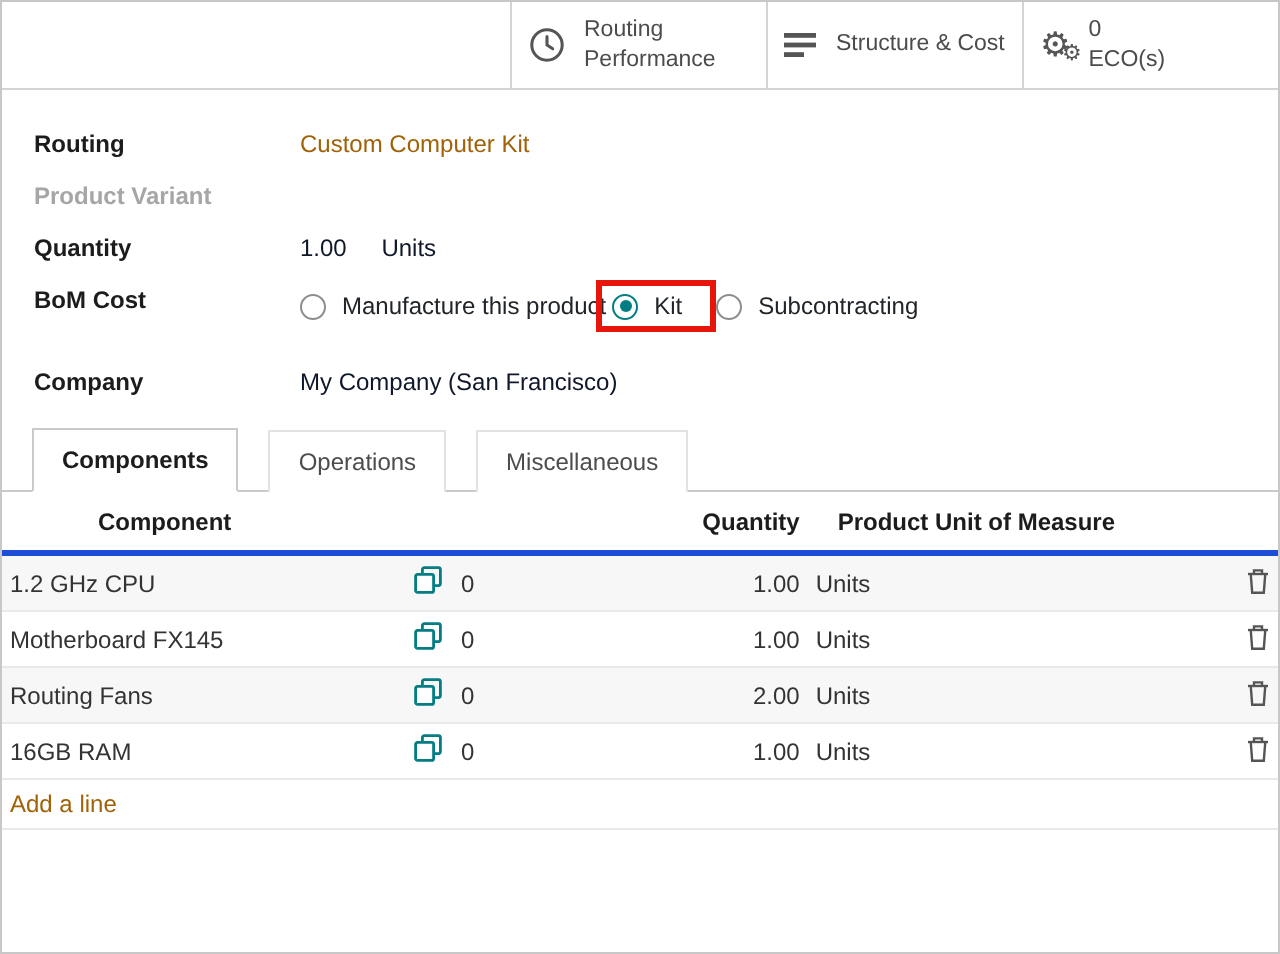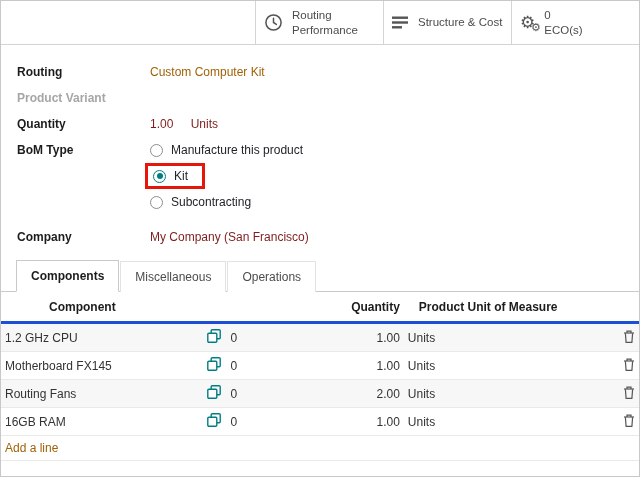--- a/index.html
+++ b/index.html
@@ -43,25 +43,25 @@
   }
   .stat-btn .icon { flex: 0 0 auto; display: inline-flex; align-items: center; }
   .gear-wrap { font-size: 17px; color: #555; position: relative; line-height: 1; }
   .gear-small { font-size: 11px; position: absolute; left: 11px; top: 8px; }
   .stat-lines span { display: block; }
   
   .form { padding: 20px 16px 0 16px; }
   .field-row { display: flex; align-items: flex-start; margin-bottom: 12px; }
   .field-label { width: 133px; font-weight: bold; color: #1c1c1c; flex: 0 0 auto; }
   .field-label.muted { font-weight: bold; color: #a6a6a6; }
-  .field-value { color: #7f1d1d; }
+  .field-value { color: #0f172a; }
   .link { color: #a16207; text-decoration: none; cursor: pointer; }
   .qty-wrap .uom { margin-left: 14px; }
   
-  .bom-options { display: flex; flex-direction: column; }
+  .bom-options { display: flex; flex-direction: row; }
   .radio-option { display: inline-flex; align-items: center; gap: 8px; margin-bottom: 9px; cursor: pointer; }
   .radio-circle {
     width: 13px; height: 13px; border-radius: 50%;
     border: 1px solid #8d8d8d; background: #fff; position: relative; flex: 0 0 auto;
   }
   .radio-circle.selected { border-color: #017e84; }
   .radio-circle.selected::after {
     content: ""; position: absolute; left: 2.5px; top: 2.5px; right: 2.5px; bottom: 2.5px;
     background: #017e84; border-radius: 50%;
   }
@@ -85,21 +85,21 @@
   .tab {
     font-family: inherit;
     font-size: 12px;
     background: #fff;
     border: 1px solid #e2e2e2;
     border-bottom: none;
     padding: 8px 14px;
     color: #4c4c4c;
     cursor: pointer;
     margin-bottom: -1px;
-    margin-right: 1px;
+    margin-right: 15px;
   }
   .tab.active {
     border: 1px solid #c9c9c9;
     border-bottom: 1px solid #ffffff;
     font-weight: bold;
     color: #1c1c1c;
   }
   
   table.components { width: 100%; border-collapse: collapse; font-size: 12px; }
   table.components th {
@@ -175,21 +175,21 @@
     <div class="field-row">
       <span class="field-label">Quantity</span>
       <span class="field-value qty-wrap">
         <span>1.00</span>
         <span class="uom">Units</span>
       </span>
     </div>
 
 
     <div class="field-row">
-      <span class="field-label">BoM Type</span>
+      <span class="field-label">BoM Cost</span>
       <div class="bom-options">
 
         <label class="radio-option">
           <span class="radio-circle"></span>
           <span>Manufacture this product</span>
         </label>
 
         <span class="kit-highlight">
           <label class="radio-option">
             <span class="radio-circle selected"></span>
@@ -207,22 +207,22 @@
 
     <div class="field-row company-row">
       <span class="field-label">Company</span>
       <span class="field-value">My Company (San Francisco)</span>
     </div>
 
   </div>
 
   <div class="tabs">
     <button class="tab active">Components</button>
+    <button class="tab">Operations</button>
     <button class="tab">Miscellaneous</button>
-    <button class="tab">Operations</button>
   </div>
 
   <table class="components">
     <colgroup>
       <col style="width:200px">
         <col style="width:26px">
         <col style="width:58px">
       <col style="width:120px">
         <col style="width:178px">
         <col style="width:58px">

